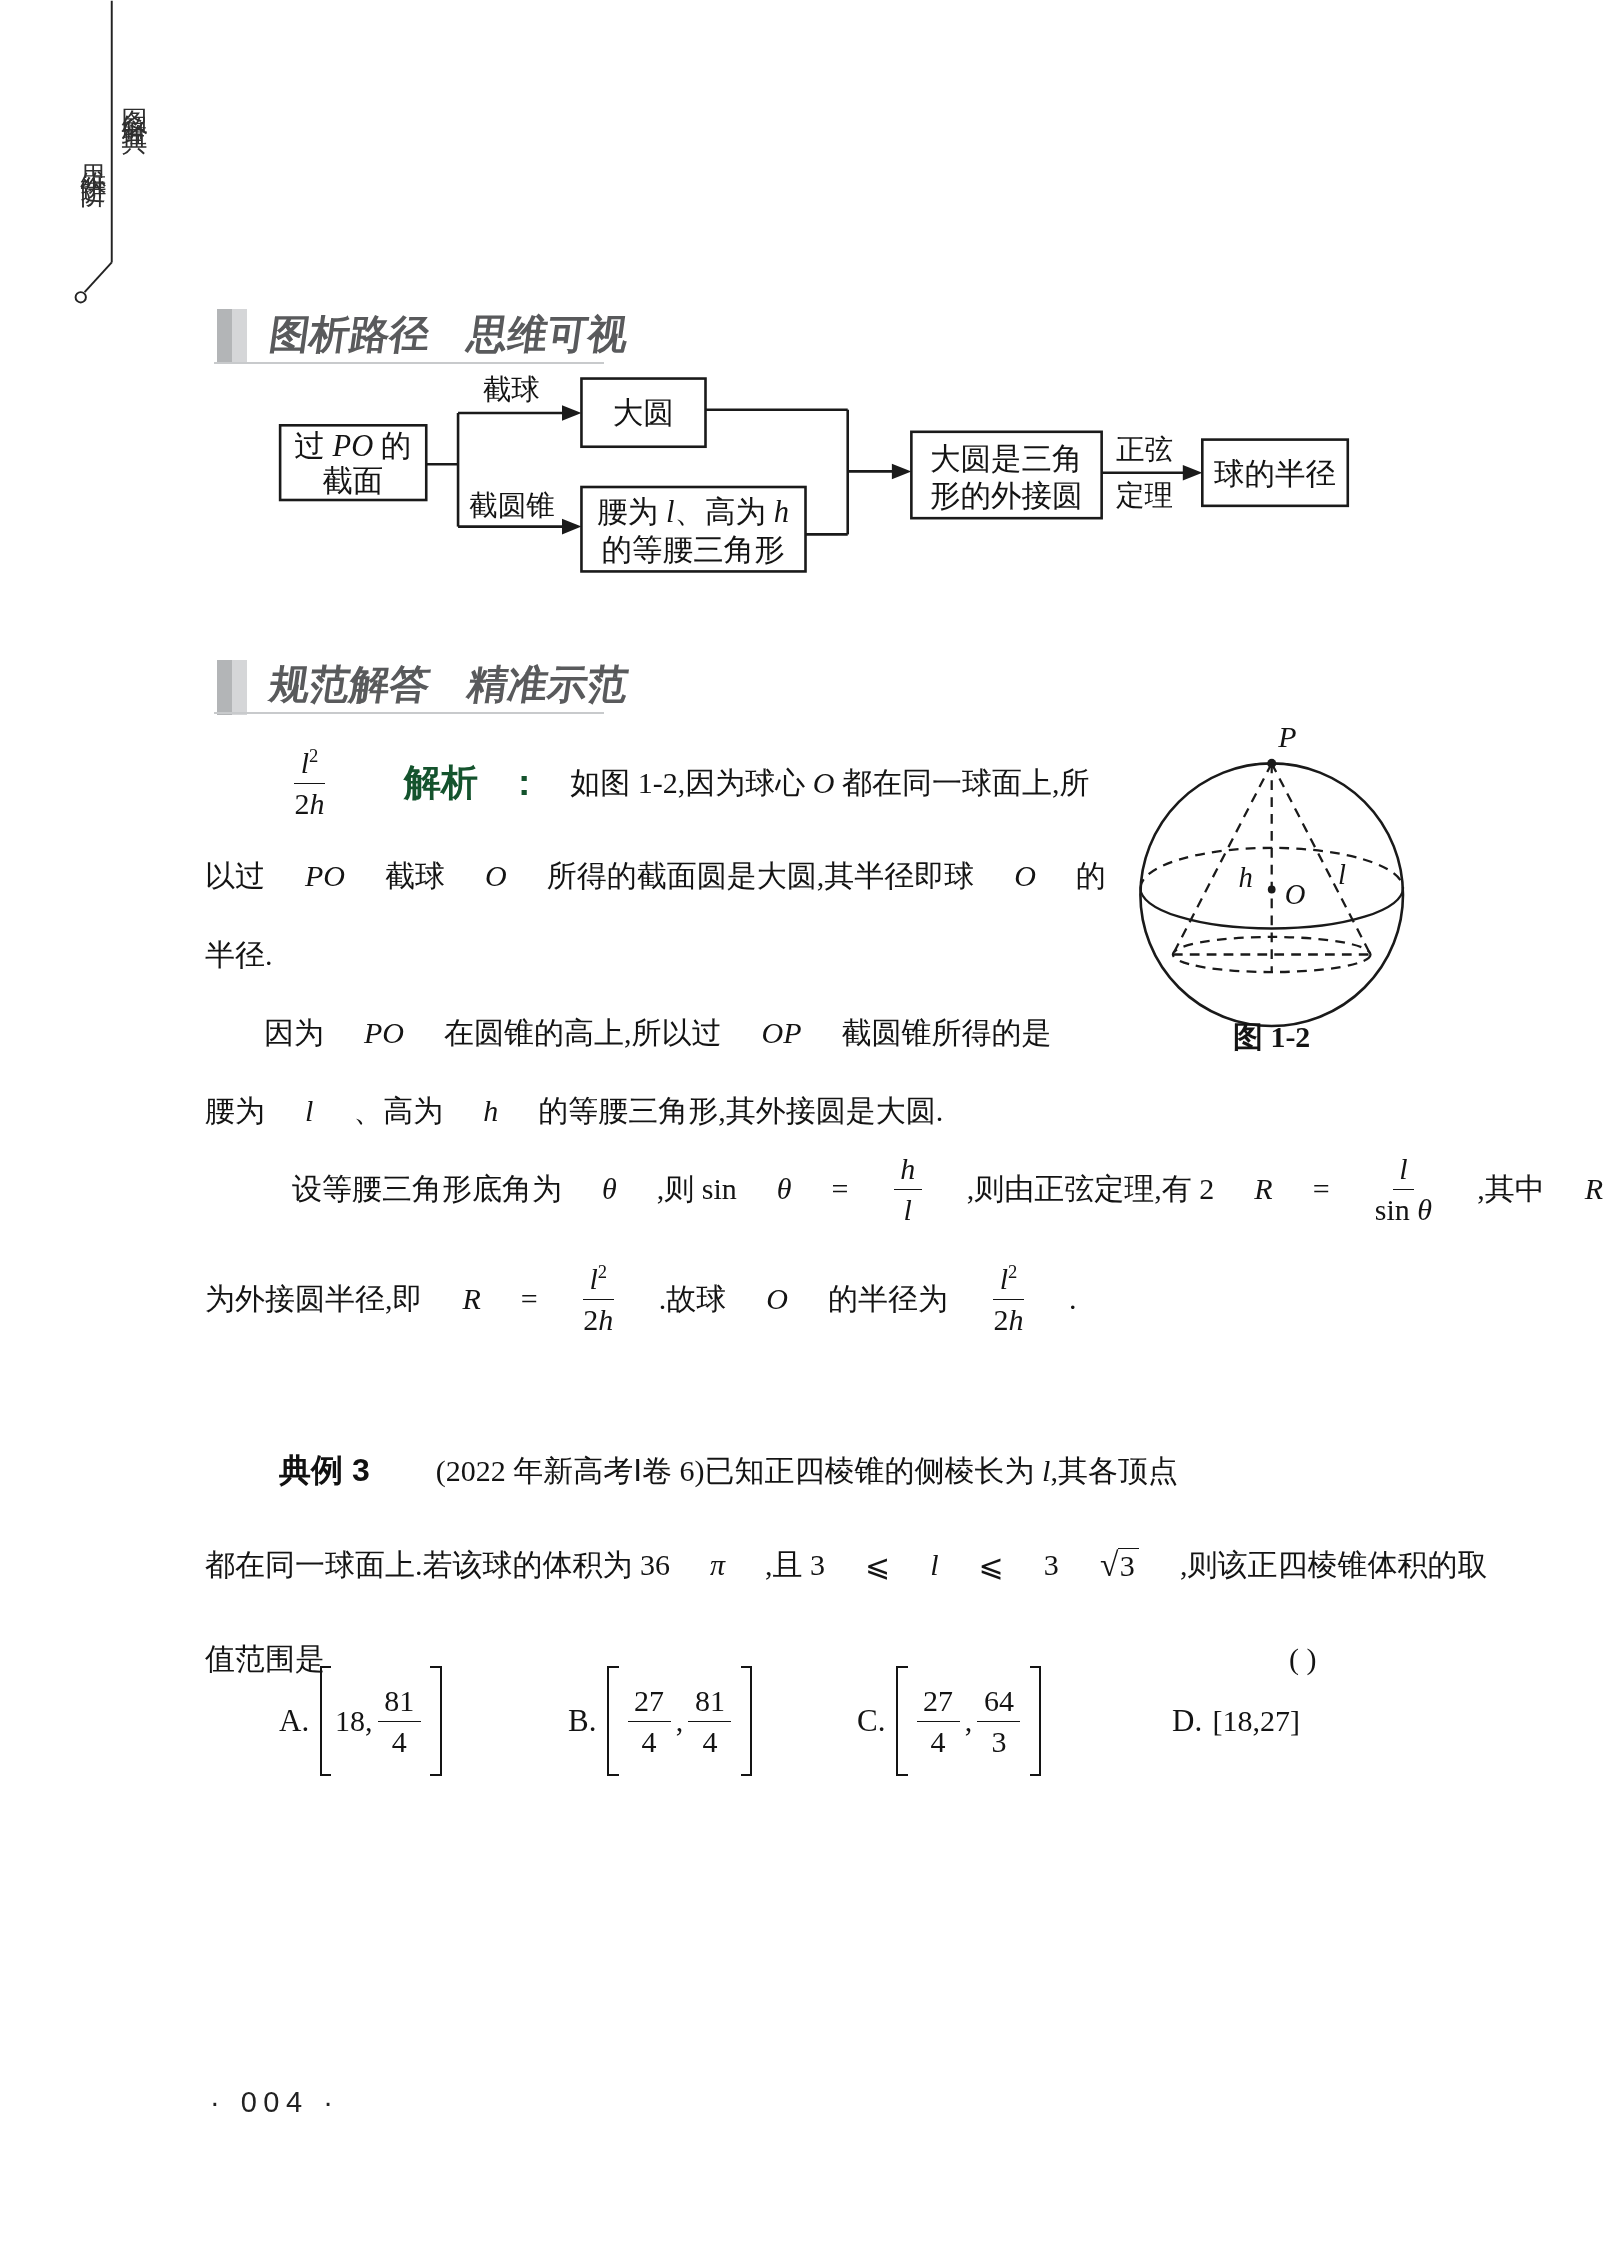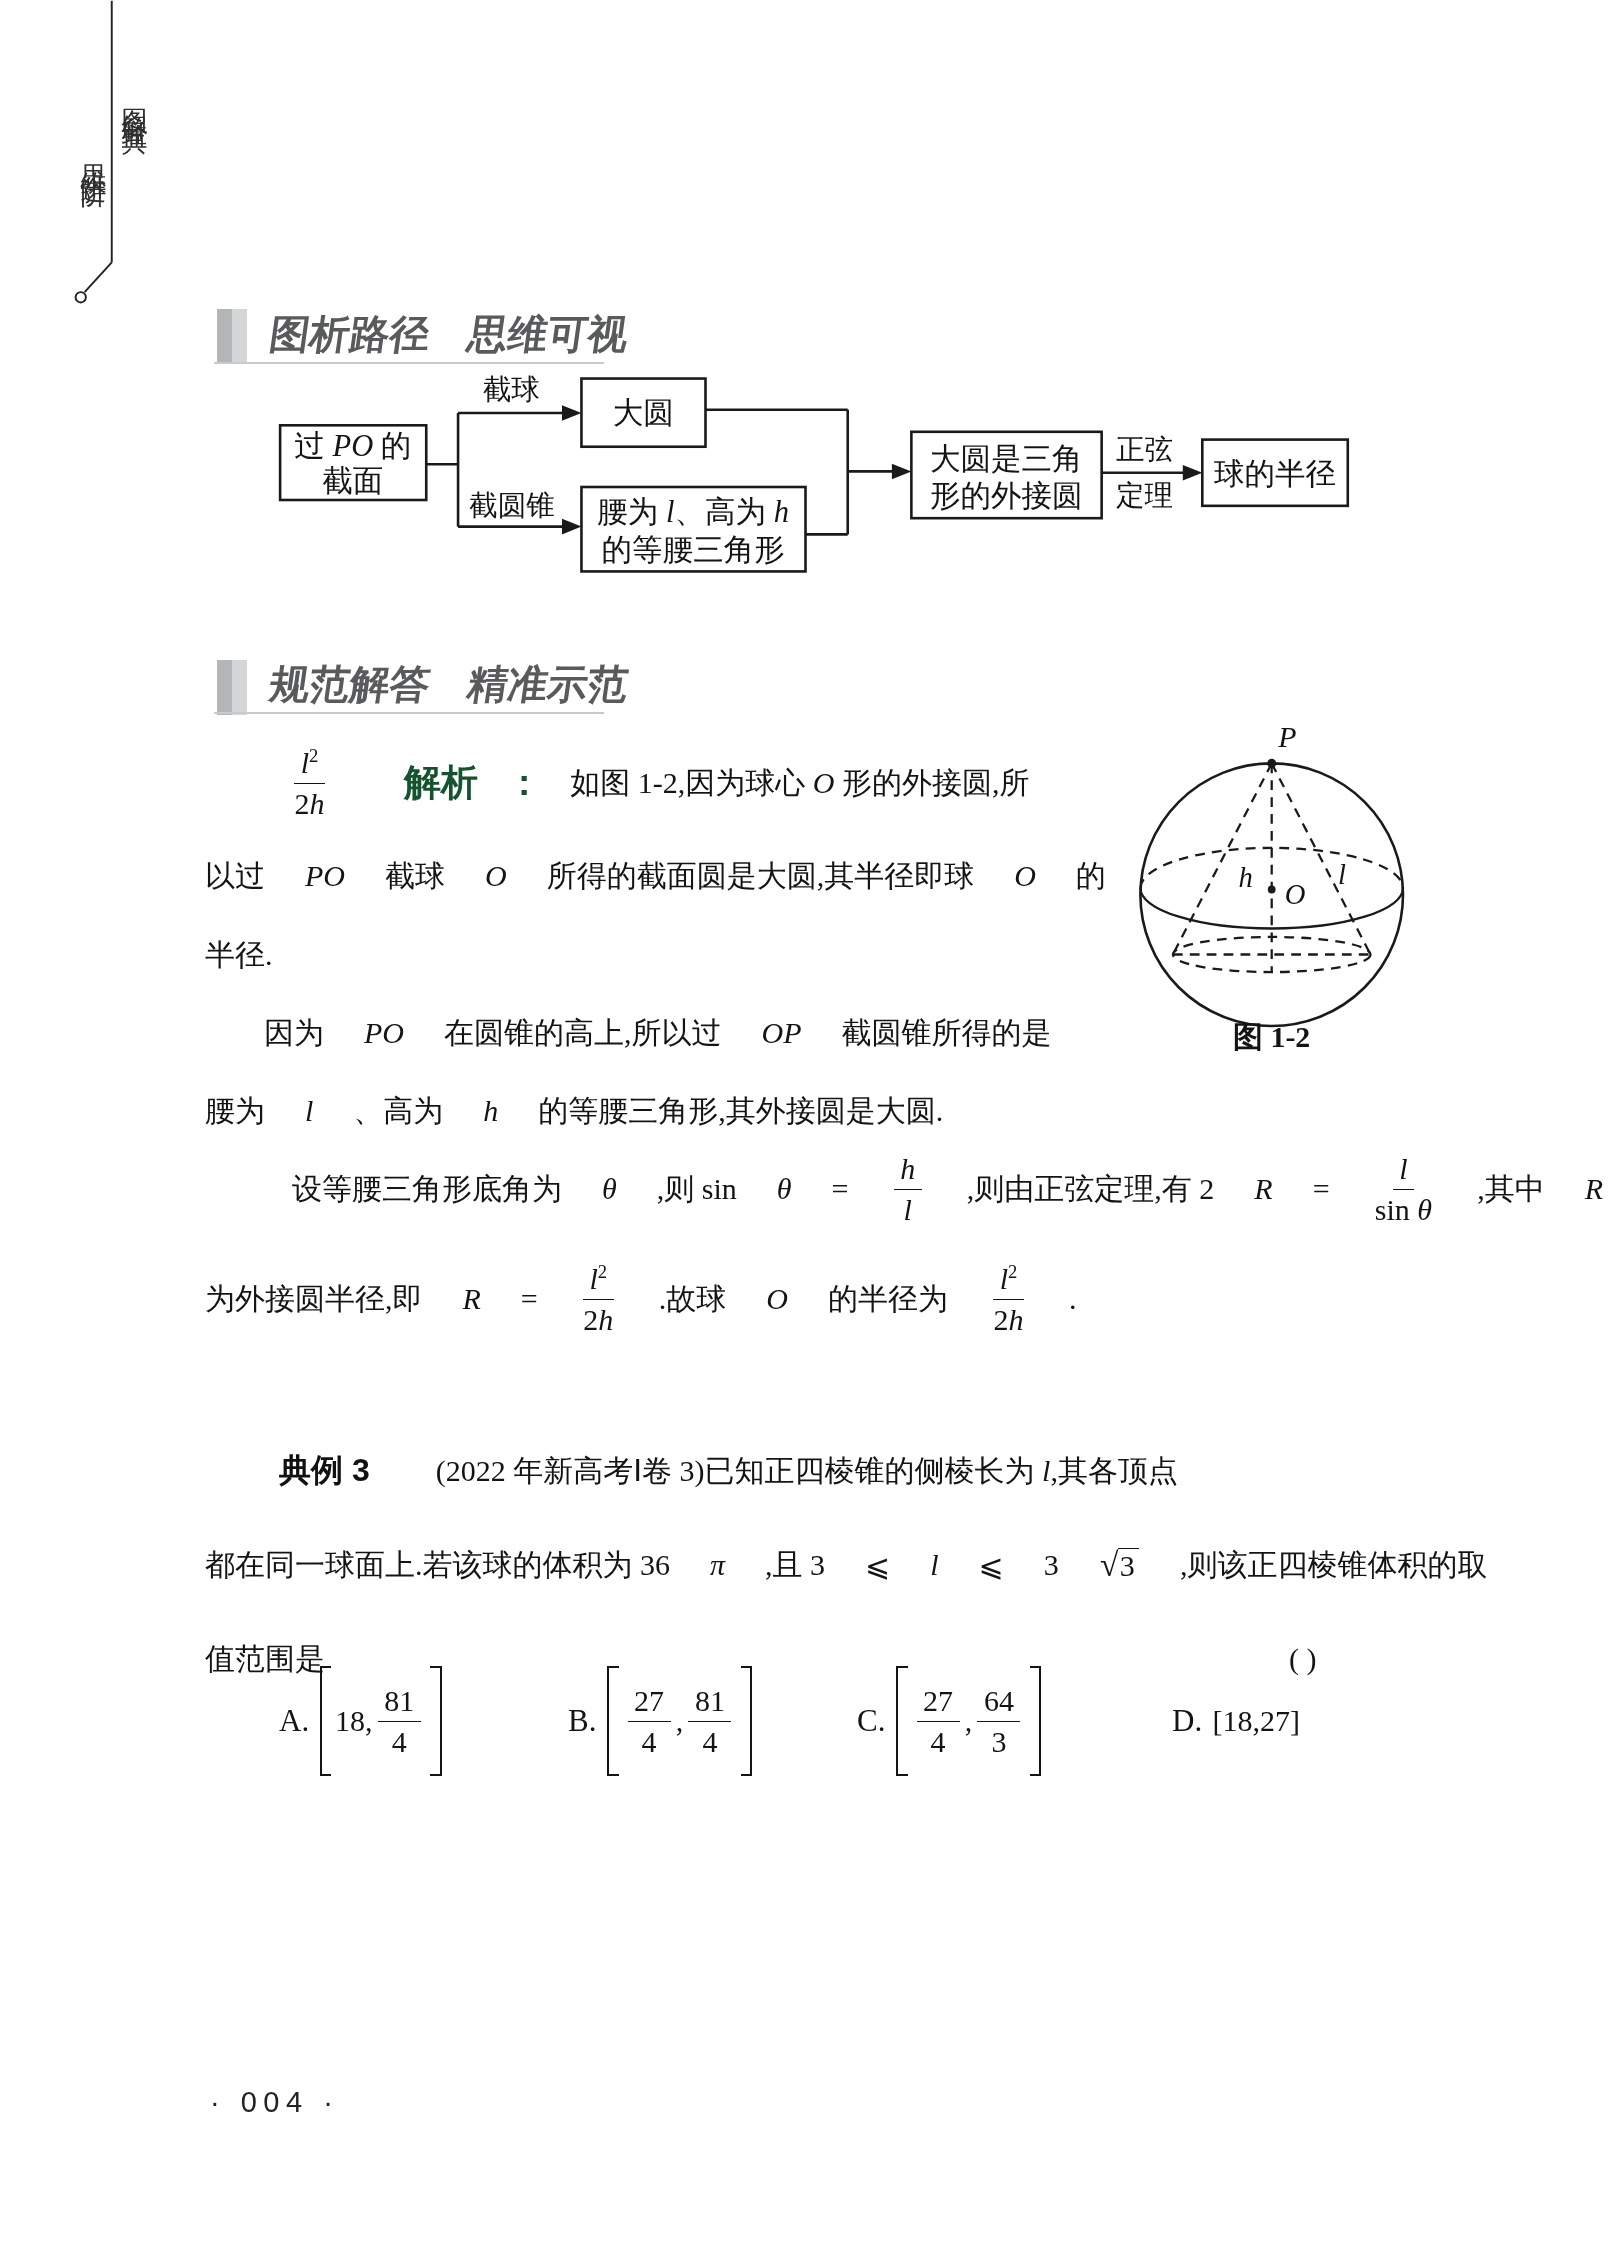--- a/index.html
+++ b/index.html
@@ -121,21 +121,21 @@
   </div>
   <div class="sec-underline" style="left:214px;top:712px;"></div>
 
   <div class="tline" style="left:289px;top:736px;">
     <span><span class="frac">
           <span class="fn"><span class="it">l</span><span class="sp">2</span></span>
           <span class="fd"><span>2</span><span class="it">h</span></span>
         </span></span>
     <span class="jiexi jiexi-label">解析</span>
     <span class="jiexi">:</span>
-    <span><span>如图 1-2,因为球心 </span><span class="it">O</span><span> 形的外接圆,所</span></span>
+    <span><span>如图 1-2,因为球心 </span><span class="it">O</span><span> 都在同一球面上,所</span></span>
   </div>
   <div class="tline" style="left:205px;top:829px;">
       <span>以过 </span>
       <span class="it">PO</span>
       <span> 截球 </span>
       <span class="it">O</span>
       <span> 所得的截面圆是大圆,其半径即球 </span>
       <span class="it">O</span>
       <span> 的</span>
     </div>
@@ -209,21 +209,21 @@
     <circle cx="218" cy="270" r="6" fill="#1a1a1a"></circle>
     <text x="228" y="50" font-size="46" font-style="italic">P</text>
     <text x="178" y="266" font-size="44" font-style="italic" text-anchor="middle">h</text>
     <text x="326" y="262" font-size="44" font-style="italic" text-anchor="middle">l</text>
     <text x="238" y="292" font-size="44" font-style="italic">O</text>
     <text x="218" y="512" font-size="46" font-weight="bold" text-anchor="middle">图 1-2</text>
   </svg>
 
   <div class="tline" style="left:279px;top:1424px;text-align:right;">
     <span class="dianli">典例 3</span>
-    <span><span>(2022 年新高考</span><span class="mth">Ⅰ</span><span>卷 3)已知正四棱锥的侧棱长为 </span><span class="it">l</span><span>,其各顶点</span></span>
+    <span><span>(2022 年新高考</span><span class="mth">Ⅰ</span><span>卷 6)已知正四棱锥的侧棱长为 </span><span class="it">l</span><span>,其各顶点</span></span>
   </div>
   <div class="tline" style="left:205px;top:1518px;">
       <span>都在同一球面上.若该球的体积为 36</span>
       <span class="it">π</span>
       <span>,且 3</span>
       <span class="mth">⩽</span>
       <span class="it">l</span>
       <span class="mth">⩽</span>
       <span>3</span>
       <span class="sqrt">

